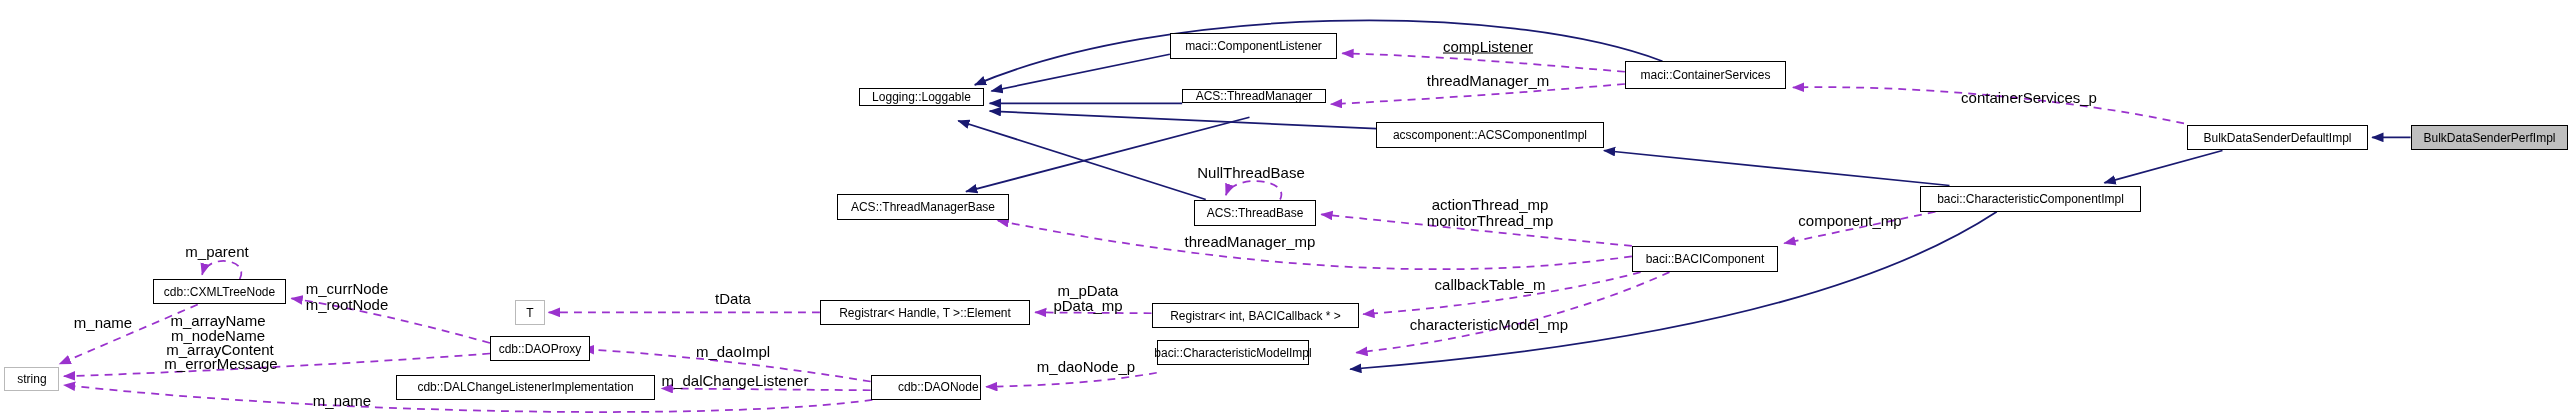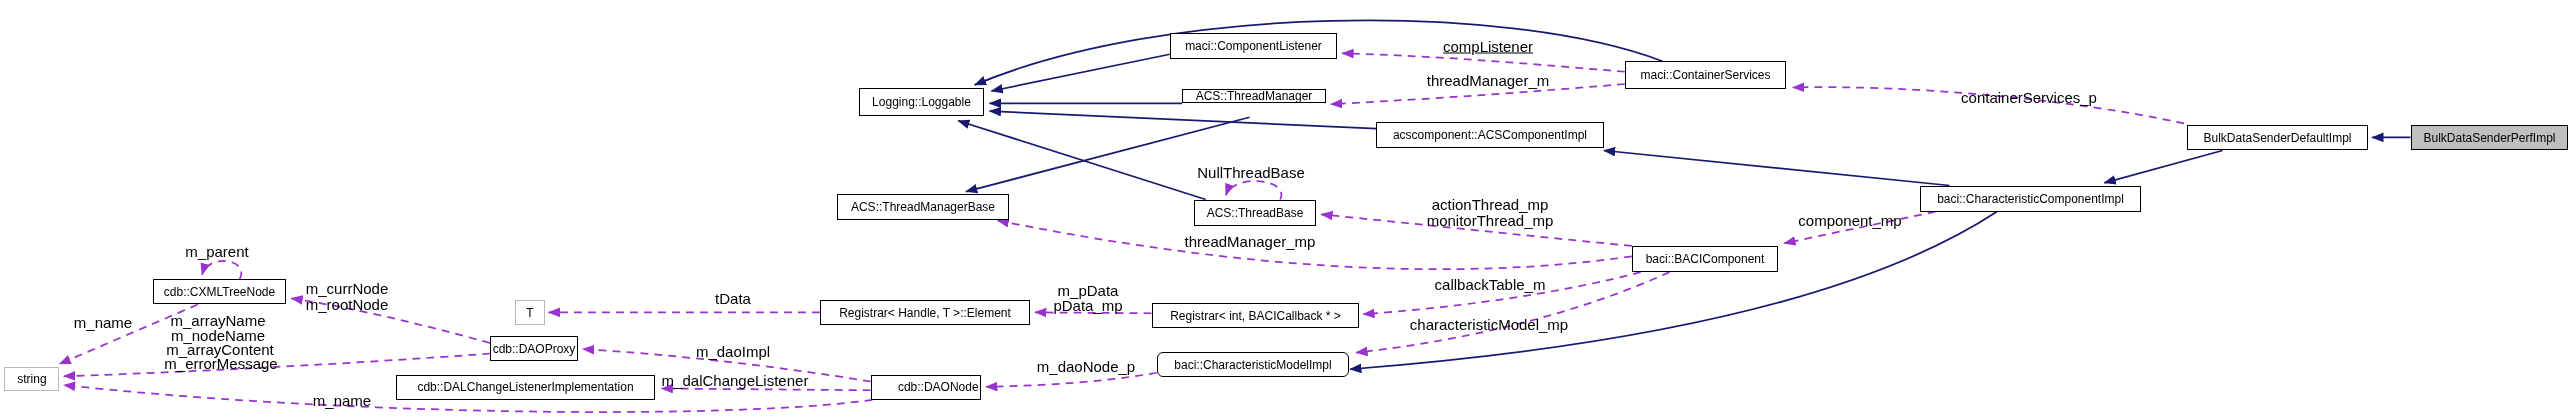--- a/index.html
+++ b/index.html
@@ -62,39 +62,39 @@
         <path d="M 997,457 C 820,481 370,473 73,440" class="usage" marker-end="url(#arrow-usage)"></path>
         <path d="M 560,392 C 480,370 400,351 333,341" class="usage" marker-end="url(#arrow-usage)"></path>
         <path d="M 560,404 C 400,416 200,426 73,430" class="usage" marker-end="url(#arrow-usage)"></path>
         <path d="M 226,348 L 68,416" class="usage" marker-end="url(#arrow-usage)"></path>
         <path d="M 274,319 C 286,296 238,289 231,314" class="usage" marker-end="url(#arrow-usage)"></path>
         <path d="M 1463,228 C 1475,204 1410,198 1401,223" class="usage" marker-end="url(#arrow-usage)"></path>
       </g>
   </svg>
   <div id="node-layer">
       <div class="node" style="left: 1170px; top: 33px; width: 167px; height: 26px;">maci::ComponentListener</div>
-      <div class="node" style="left: 859px; top: 88px; width: 125px; height: 28px;">Logging::Loggable</div>
+      <div class="node" style="left: 859px; top: 88px; width: 125px; height: 18px;">Logging::Loggable</div>
       <div class="node" style="left: 1182px; top: 89px; width: 144px; height: 14px;">ACS::ThreadManager</div>
       <div class="node" style="left: 1625px; top: 61px; width: 161px; height: 28px;">maci::ContainerServices</div>
       <div class="node" style="left: 1376px; top: 122px; width: 228px; height: 26px;">acscomponent::ACSComponentImpl</div>
       <div class="node" style="left: 2187px; top: 125px; width: 181px; height: 25px;">BulkDataSenderDefaultImpl</div>
       <div class="node highlight" style="left: 2411px; top: 125px; width: 157px; height: 25px;">BulkDataSenderPerfImpl</div>
       <div class="node" style="left: 837px; top: 194px; width: 172px; height: 26px;">ACS::ThreadManagerBase</div>
       <div class="node" style="left: 1194px; top: 200px; width: 122px; height: 26px;">ACS::ThreadBase</div>
       <div class="node" style="left: 1920px; top: 186px; width: 221px; height: 26px;">baci::CharacteristicComponentImpl</div>
       <div class="node" style="left: 1632px; top: 246px; width: 146px; height: 26px;">baci::BACIComponent</div>
       <div class="node" style="left: 153px; top: 279px; width: 133px; height: 25px;">cdb::CXMLTreeNode</div>
       <div class="node external" style="left: 515px; top: 300px; width: 30px; height: 25px;">T</div>
       <div class="node" style="left: 820px; top: 300px; width: 210px; height: 25px;">Registrar&lt; Handle, T &gt;::Element</div>
       <div class="node" style="left: 1152px; top: 303px; width: 207px; height: 25px;">Registrar&lt; int, BACICallback * &gt;</div>
-      <div class="node" style="left: 490px; top: 336px; width: 88px; height: 25px;">cdb::DAOProxy</div>
+      <div class="node" style="left: 490px; top: 336px; width: 100px; height: 25px;">cdb::DAOProxy</div>
       <div class="node external" style="left: 4.4px; top: 367px; width: 55px; height: 23.6px;">string</div>
       <div class="node" style="left: 396px; top: 375px; width: 259px; height: 24.5px;">cdb::DALChangeListenerImplementation</div>
       <div class="node" style="left: 871px; top: 375px; width: 110px; height: 24.5px; padding-left: 28px;">cdb::DAONode</div>
-      <div class="node" style="left: 1157px; top: 352px; width: 192px; height: 25px; border-radius: 6px;">baci::CharacteristicModelImpl</div>
+      <div class="node" style="left: 1157px; top: 340px; width: 152px; height: 25px;">baci::CharacteristicModelImpl</div>
     </div>
   <div id="label-layer">
       <div class="edge-label" style="left: 1488px; top: 46px; text-decoration: underline;">compListener</div>
       <div class="edge-label" style="left: 1488px; top: 80px;">threadManager_m</div>
       <div class="edge-label" style="left: 2029px; top: 97px;">containerServices_p</div>
       <div class="edge-label" style="left: 1490px; top: 204px;">actionThread_mp</div>
       <div class="edge-label" style="left: 1490px; top: 220px;">monitorThread_mp</div>
       <div class="edge-label" style="left: 1250px; top: 241px;">threadManager_mp</div>
       <div class="edge-label" style="left: 1850px; top: 220px;">component_mp</div>
       <div class="edge-label" style="left: 1490px; top: 284px;">callbackTable_m</div>

